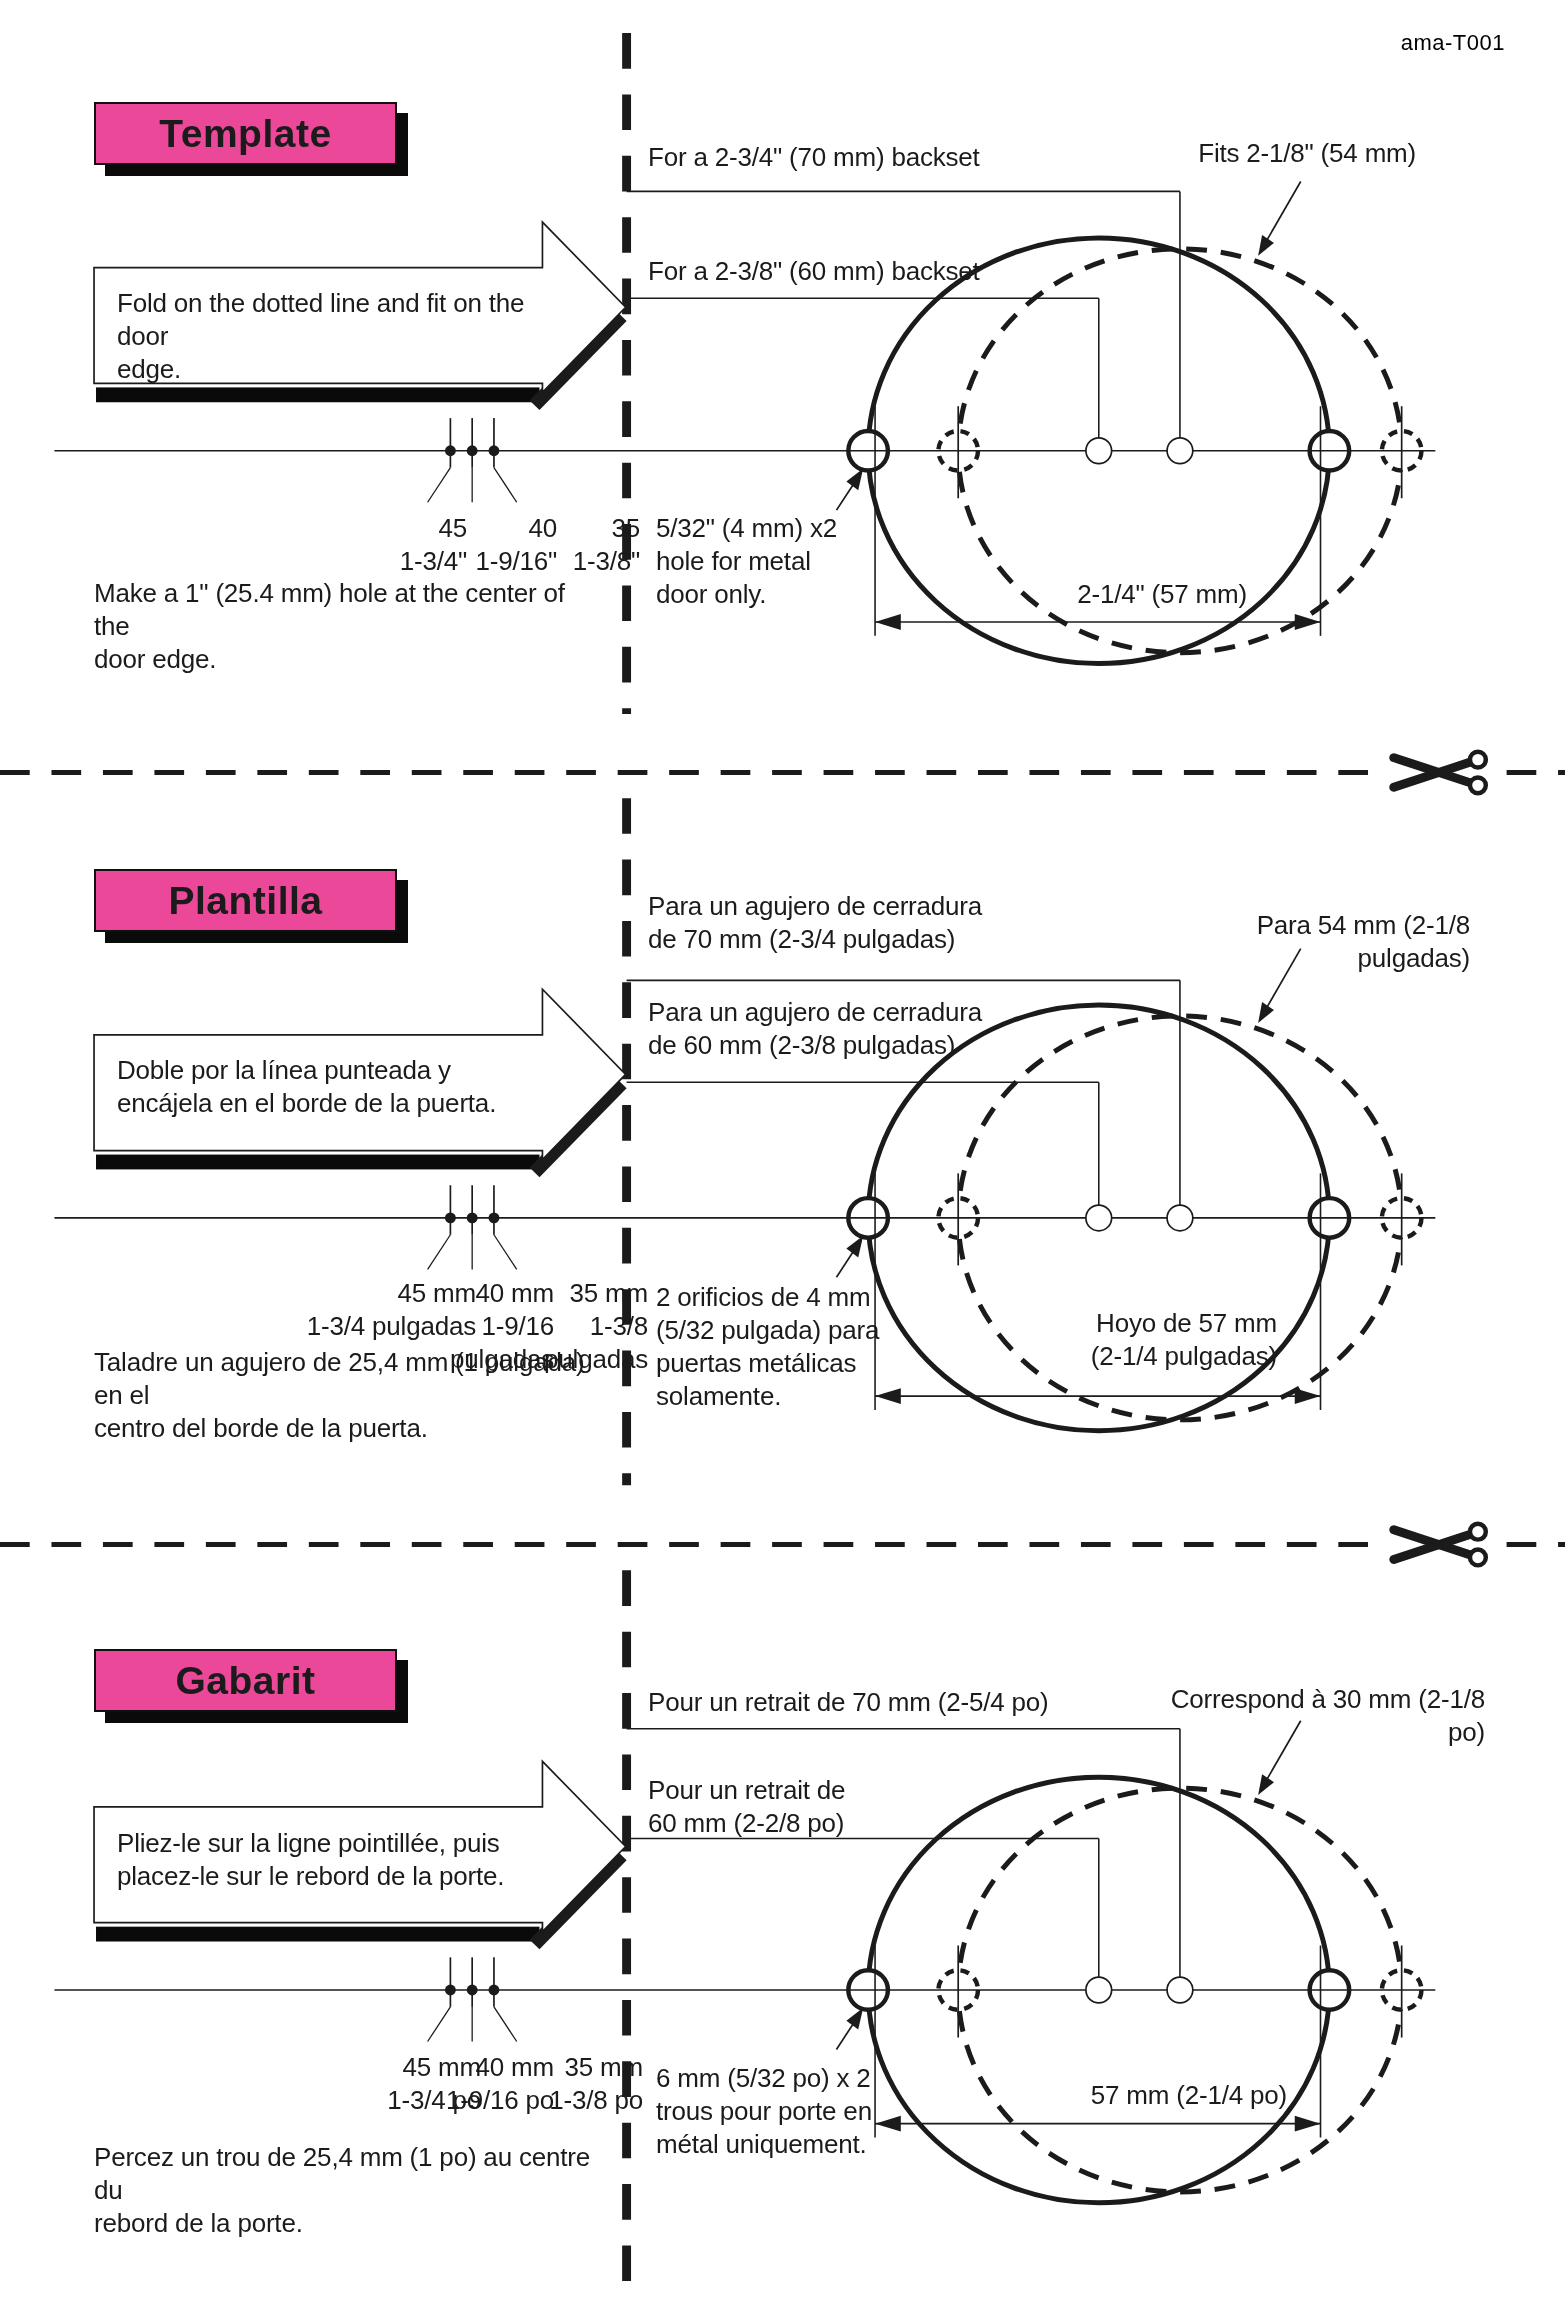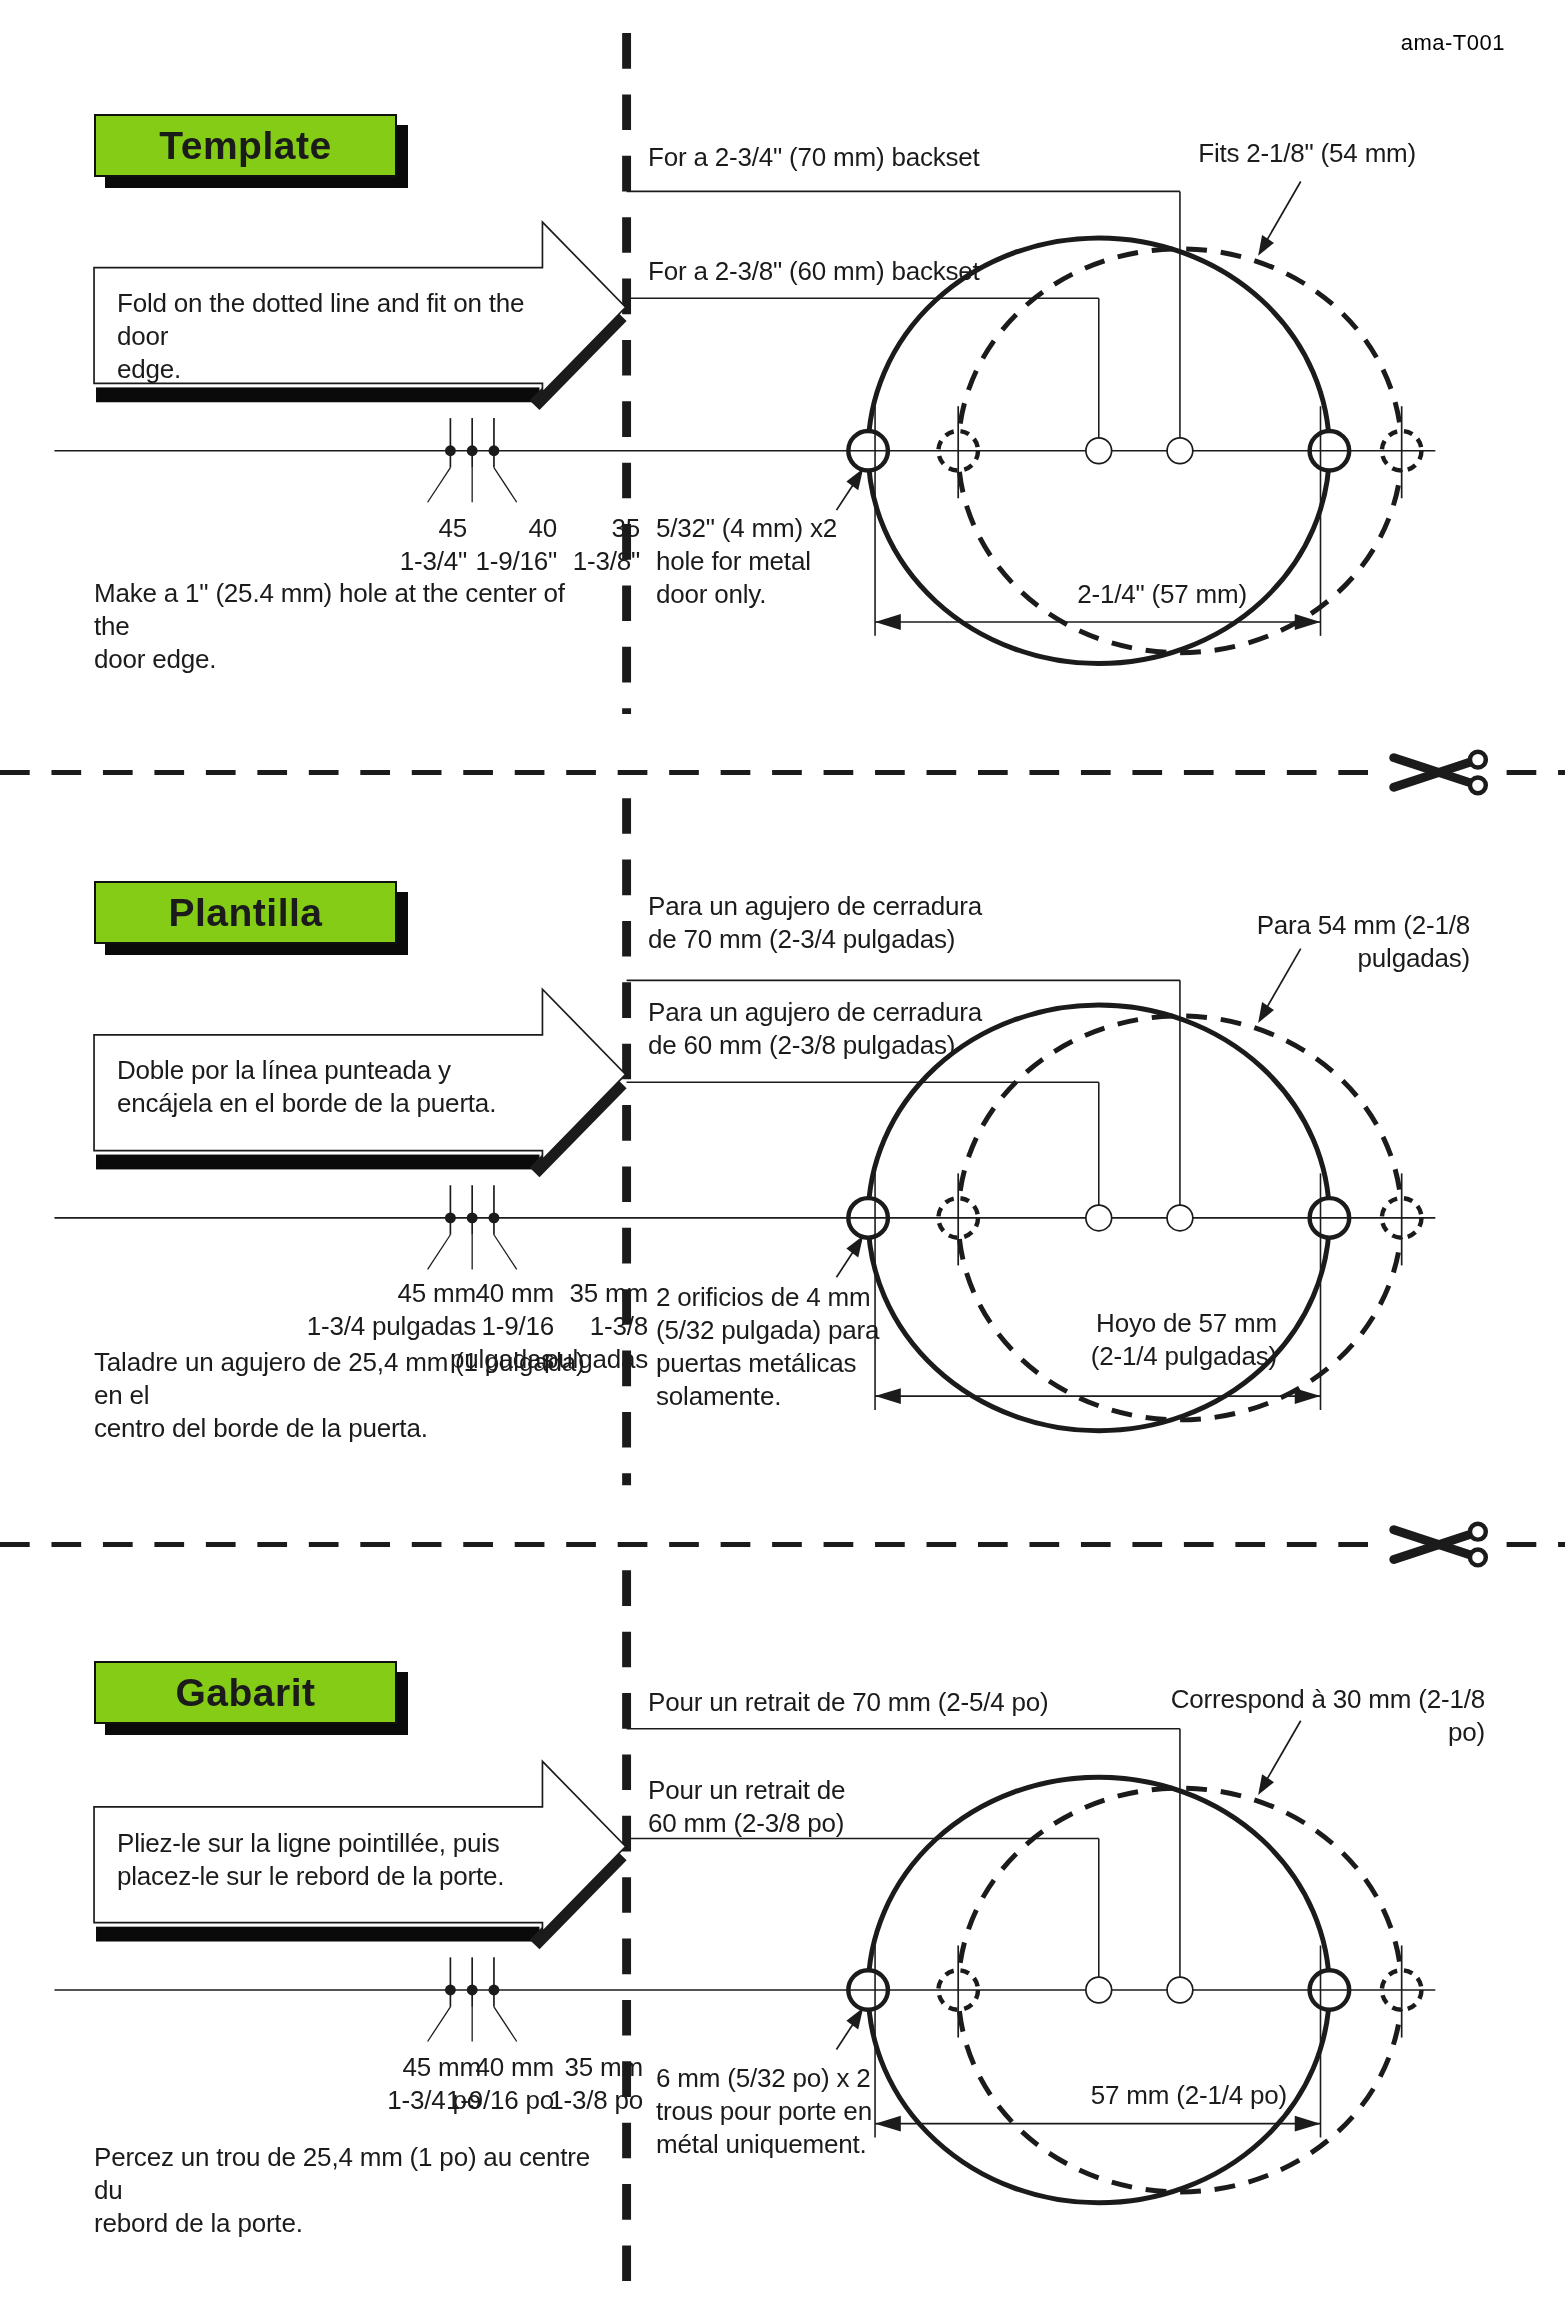--- a/index.html
+++ b/index.html
@@ -3,23 +3,23 @@
 <meta charset="utf-8">
 <style>
   html,body{margin:0;padding:0;background:#e8e8e8;}
   .page{position:relative;width:1565px;height:2322px;background:#ffffff;overflow:hidden;
         font-family:"Liberation Sans", sans-serif;color:#1b1b1b;}
   #art{position:absolute;left:0;top:0;width:1565px;height:2322px;}
   .abs{position:absolute;}
   .ml{white-space:pre-line;font-size:26px;line-height:33px;letter-spacing:-0.2px;}
   .doc-code{position:absolute;top:30px;left:1386px;width:119px;text-align:right;
             font-size:22px;color:#000000;letter-spacing:0.5px;}
-  .title-box{position:absolute;left:94px;width:299px;height:59px;background:#84cc16;
+  .title-box{position:absolute;left:94px;width:299px;height:59px;background:#ec4899;
              border:2.5px solid #101010;box-shadow:11px 11px 0 #0a0a0a;
-             display:flex;align-items:center;justify-content:center;margin-top:12px;}
+             display:flex;align-items:center;justify-content:center;}
   .title-box span{font-size:39px;font-weight:700;letter-spacing:0.5px;}
   .ctr{text-align:right;}
   .rgt{text-align:right;}
   
   #s1 .title-box{top:102px}
   #s1 .fold-note{left:117px;top:287px;width:465px}
   #s1 .lbl70{left:648px;top:141px}
   #s1 .lbl60{left:648px;top:255px}
   #s1 .lbl54{left:1139px;top:137px;width:277px}
   #s1 .hole-note{left:656px;top:512px}
@@ -252,21 +252,21 @@
   </section>
 
   <section id="s3">
     <div class="title-box">
       <span>Gabarit</span>
     </div>
     <div class="abs ml fold-note">Pliez-le sur la ligne pointillée, puis
 placez-le sur le rebord de la porte.</div>
     <div class="abs ml lbl70">Pour un retrait de 70 mm (2-5/4 po)</div>
     <div class="abs ml lbl60">Pour un retrait de
-60 mm (2-3/8 po)</div>
+60 mm (2-2/8 po)</div>
     <div class="abs ml rgt lbl54">Correspond à 30 mm (2-1/8 po)</div>
     <div class="abs ml hole-note">6 mm (5/32 po) x 2
 trous pour porte en
 métal uniquement.</div>
     <div class="abs ml ctr dim">57 mm (2-1/4 po)</div>
     <div class="abs ml ctr t1">45 mm
 1-3/4 po</div>
     <div class="abs ml ctr t2">40 mm
 1-9/16 po</div>
     <div class="abs ml ctr t3">35 mm

